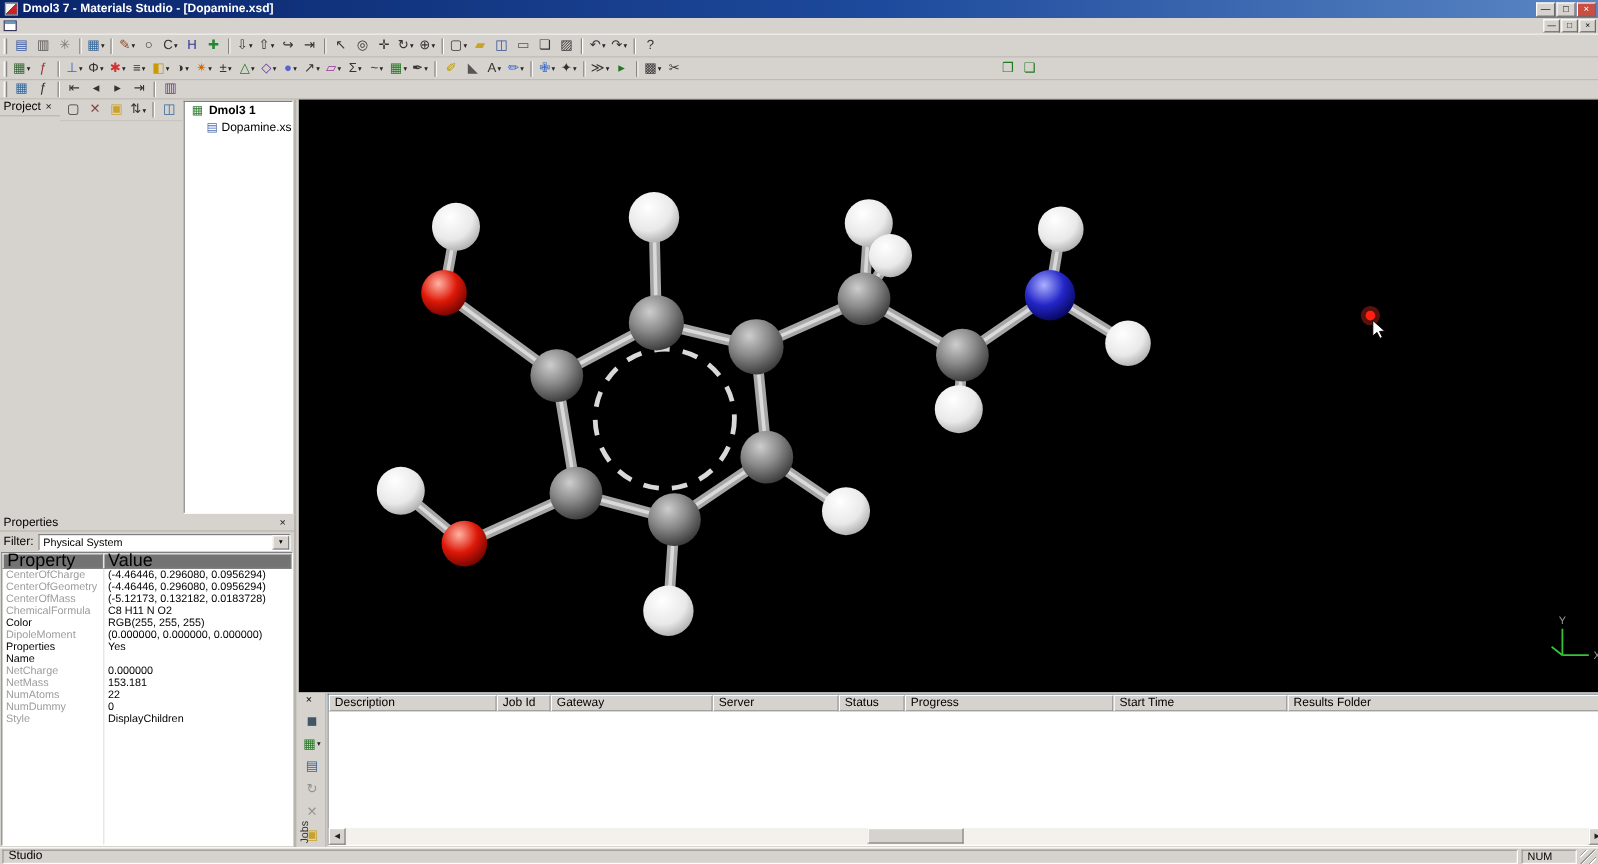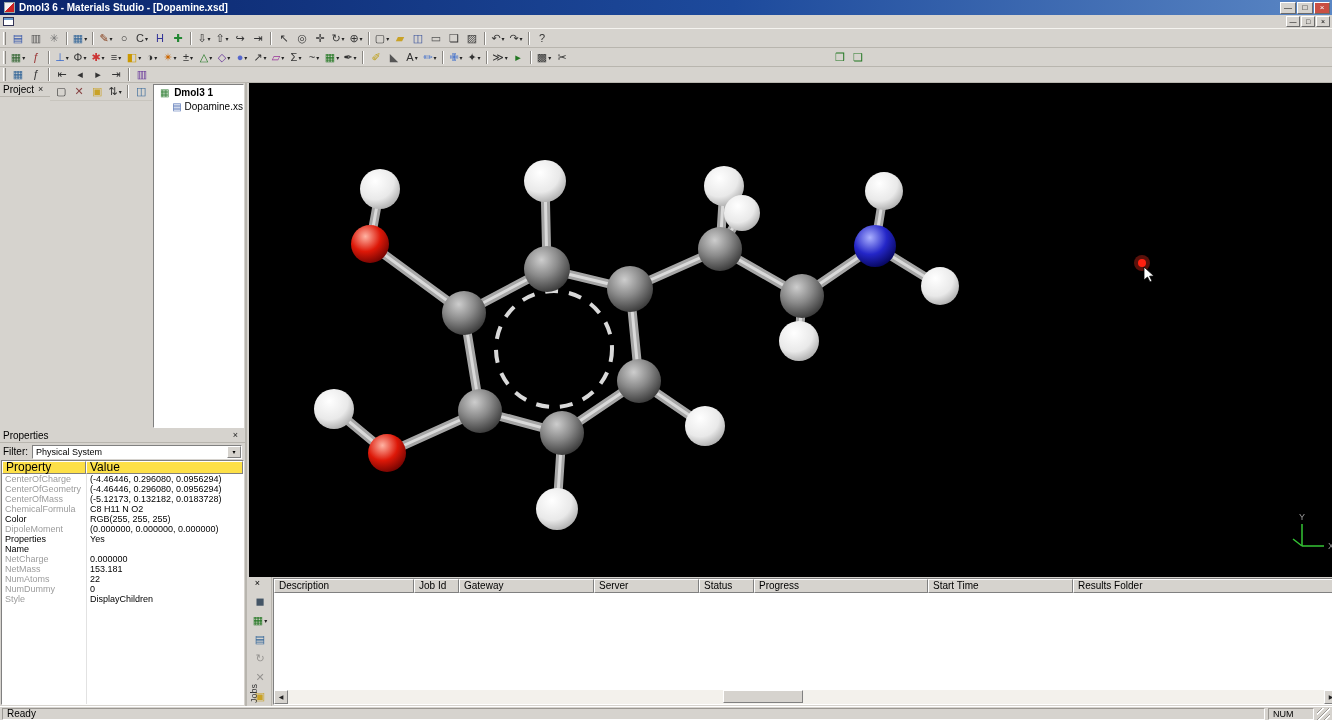--- a/index.html
+++ b/index.html
@@ -66,22 +66,22 @@
   .filter-row{height:17px;display:flex;align-items:center;padding:1px 3px;gap:4px}
   .filter-label{font-size:10px}
   .combo{flex:1;height:14px;background:#fff;border:1px solid;border-color:#808080 #fff #fff #808080;
     display:flex;align-items:center;font-size:9px;padding-left:3px}
   .combo-value{flex:1;line-height:12px;white-space:nowrap;overflow:hidden}
   .combo-btn{width:14px;height:12px;background:#d6d3ce;border:1px solid;
     border-color:#fff #808080 #808080 #fff;font-size:6px;text-align:center;line-height:11px}
   .ptable{flex:1;background:#fff;border:1px solid;border-color:#808080 #fff #fff #808080;
     margin:0 1px 1px 1px;display:flex;flex-direction:column;overflow:hidden;font-size:9px}
   .phead{display:flex;height:13px;flex:0 0 auto}
-  .phcell{background:#fde047;border:1px solid;border-color:#fff #808080 #808080 #fff;
-    padding:0 3px;font-size:12px;line-height:11px}
+  .phcell{background:#737373;border:1px solid;border-color:#fff #808080 #808080 #fff;
+    padding:0 3px;font-size:15px;line-height:11px}
   .phcell.p1{width:84px}
   .phcell.p2{flex:1}
   .pbody{flex:1;position:relative}
   .pbody::after{content:"";position:absolute;left:84px;top:0;bottom:0;width:1px;background:#e2e2e2}
   .prow{display:flex;height:10px;line-height:10px}
   .pname{width:84px;padding:0 3px;white-space:nowrap;overflow:hidden}
   .prow.dim .pname{color:#9c9c9c}
   .pval{flex:1;padding:0 4px;white-space:nowrap;overflow:hidden}
 
   
@@ -120,21 +120,21 @@
   .sb-grip{width:13px;height:12px;
     background:repeating-linear-gradient(135deg,transparent 0 3px,#9a9792 3px 4px,#fff 4px 5px)}
 </style>
 </head>
 <body>
 
 <div class="app">
 
   <div class="titlebar">
     <span class="app-icon"></span>
-    <span class="title-text">Dmol3 6 - Materials Studio - [Dopamine.xsd]</span>
+    <span class="title-text">Dmol3 7 - Materials Studio - [Dopamine.xsd]</span>
     <span class="winbtns">
       <span class="winbtn">—</span>
       <span class="winbtn">□</span>
       <span class="winbtn close">×</span>
     </span>
   </div>
 
   <div class="menubar">
     <span class="mdi-icon"></span>
     <span class="mdi-btns">
@@ -654,18 +654,18 @@
         <span class="scroll-btn">◀</span>
         <span class="scroll-track">
           <span class="scroll-thumb"></span>
         </span>
         <span class="scroll-btn">▶</span>
       </div>
     </div>
   </div>
 
   <div class="statusbar">
-    <span class="sb-main">Ready</span>
+    <span class="sb-main">Studio</span>
     <span class="sb-num">NUM</span>
     <span class="sb-grip"></span>
   </div>
 
 </div>
 
 </body></html>

